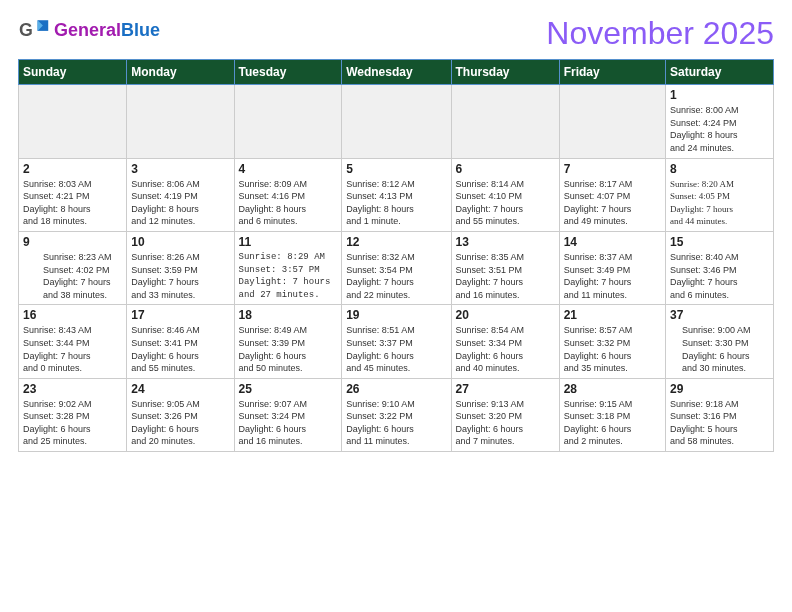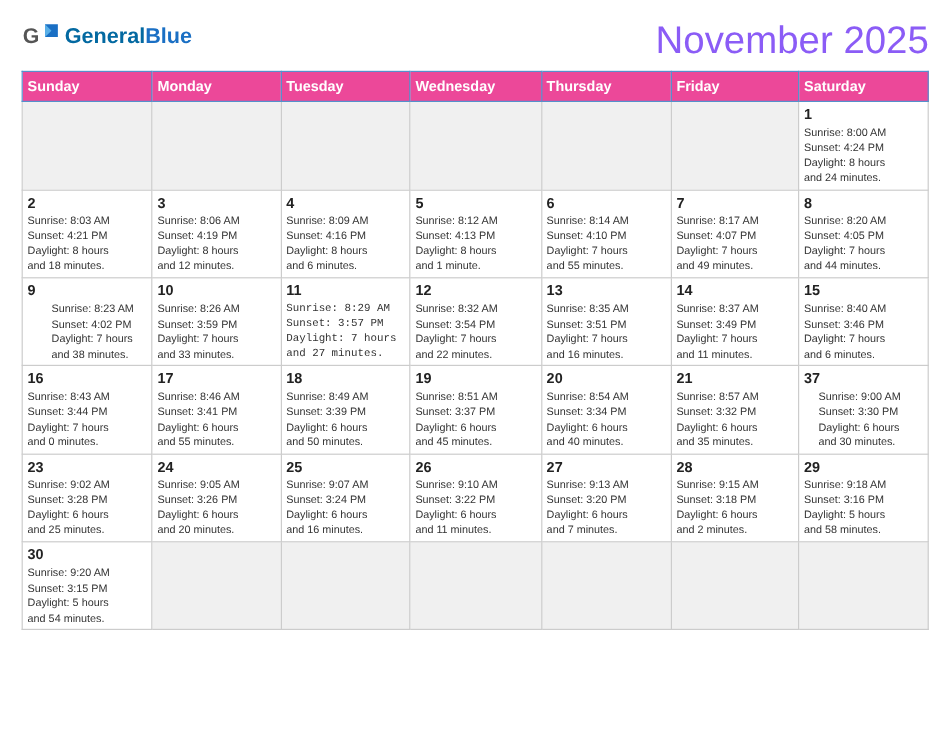--- a/index.html
+++ b/index.html
@@ -26,21 +26,21 @@
       display: flex;
       align-items: center;
       gap: 4px;
     }
     .logo-text {
       font-size: 18px;
       color: #333;
       line-height: 1;
     }
     .logo-text span {
-      color: #0369a1;
+      color: #a21caf;
       font-weight: bold;
     }
     .logo-icon {
       width: 32px;
       height: 28px;
     }
     .title-block {
       text-align: right;
     }
     .month-title {
@@ -53,21 +53,21 @@
       font-size: 14px;
       color: #444;
       margin-top: 2px;
     }
     .calendar {
       width: 100%;
       border-collapse: collapse;
       border: 1px solid #ccc;
     }
     .calendar th {
-      background: #ec4899;
+      background: #14532d;
       color: #fff;
       font-size: 12px;
       font-weight: bold;
       padding: 5px 4px;
       text-align: left;
       border: 1px solid #5590cc;
     }
     .calendar td {
       vertical-align: top;
       border: 1px solid #ccc;
@@ -183,21 +183,21 @@
           </td>
           <td>
             <span class="day-number">7</span>
             <div class="day-info" style="white-space: pre-line;">Sunrise: 8:17 AM
 Sunset: 4:07 PM
 Daylight: 7 hours
 and 49 minutes.</div>
           </td>
           <td>
             <span class="day-number">8</span>
-            <div class="day-info" style="white-space: pre-line;">Sunrise: 8:20 AM
+            <div class="day-info" style="white-space: pre-line; font-family: Liberation Serif, serif;">Sunrise: 8:20 AM
 Sunset: 4:05 PM
 Daylight: 7 hours
 and 44 minutes.</div>
           </td>
         </tr>
         <tr>
           <td>
             <span class="day-number">9</span>
             <div class="day-info" style="white-space: pre-line; margin-left: 20px;">Sunrise: 8:23 AM
 Sunset: 4:02 PM
@@ -342,30 +342,15 @@
 and 2 minutes.</div>
           </td>
           <td>
             <span class="day-number">29</span>
             <div class="day-info" style="white-space: pre-line;">Sunrise: 9:18 AM
 Sunset: 3:16 PM
 Daylight: 5 hours
 and 58 minutes.</div>
           </td>
         </tr>
-        <tr>
-          <td>
-            <span class="day-number">30</span>
-            <div class="day-info" style="white-space: pre-line;">Sunrise: 9:20 AM
-Sunset: 3:15 PM
-Daylight: 5 hours
-and 54 minutes.</div>
-          </td>
-          <td class="shade"></td>
-          <td class="shade"></td>
-          <td class="shade"></td>
-          <td class="shade"></td>
-          <td class="shade"></td>
-          <td class="shade"></td>
-        </tr>
       </tbody>
   </table>
 </div>
 
 </body></html>

